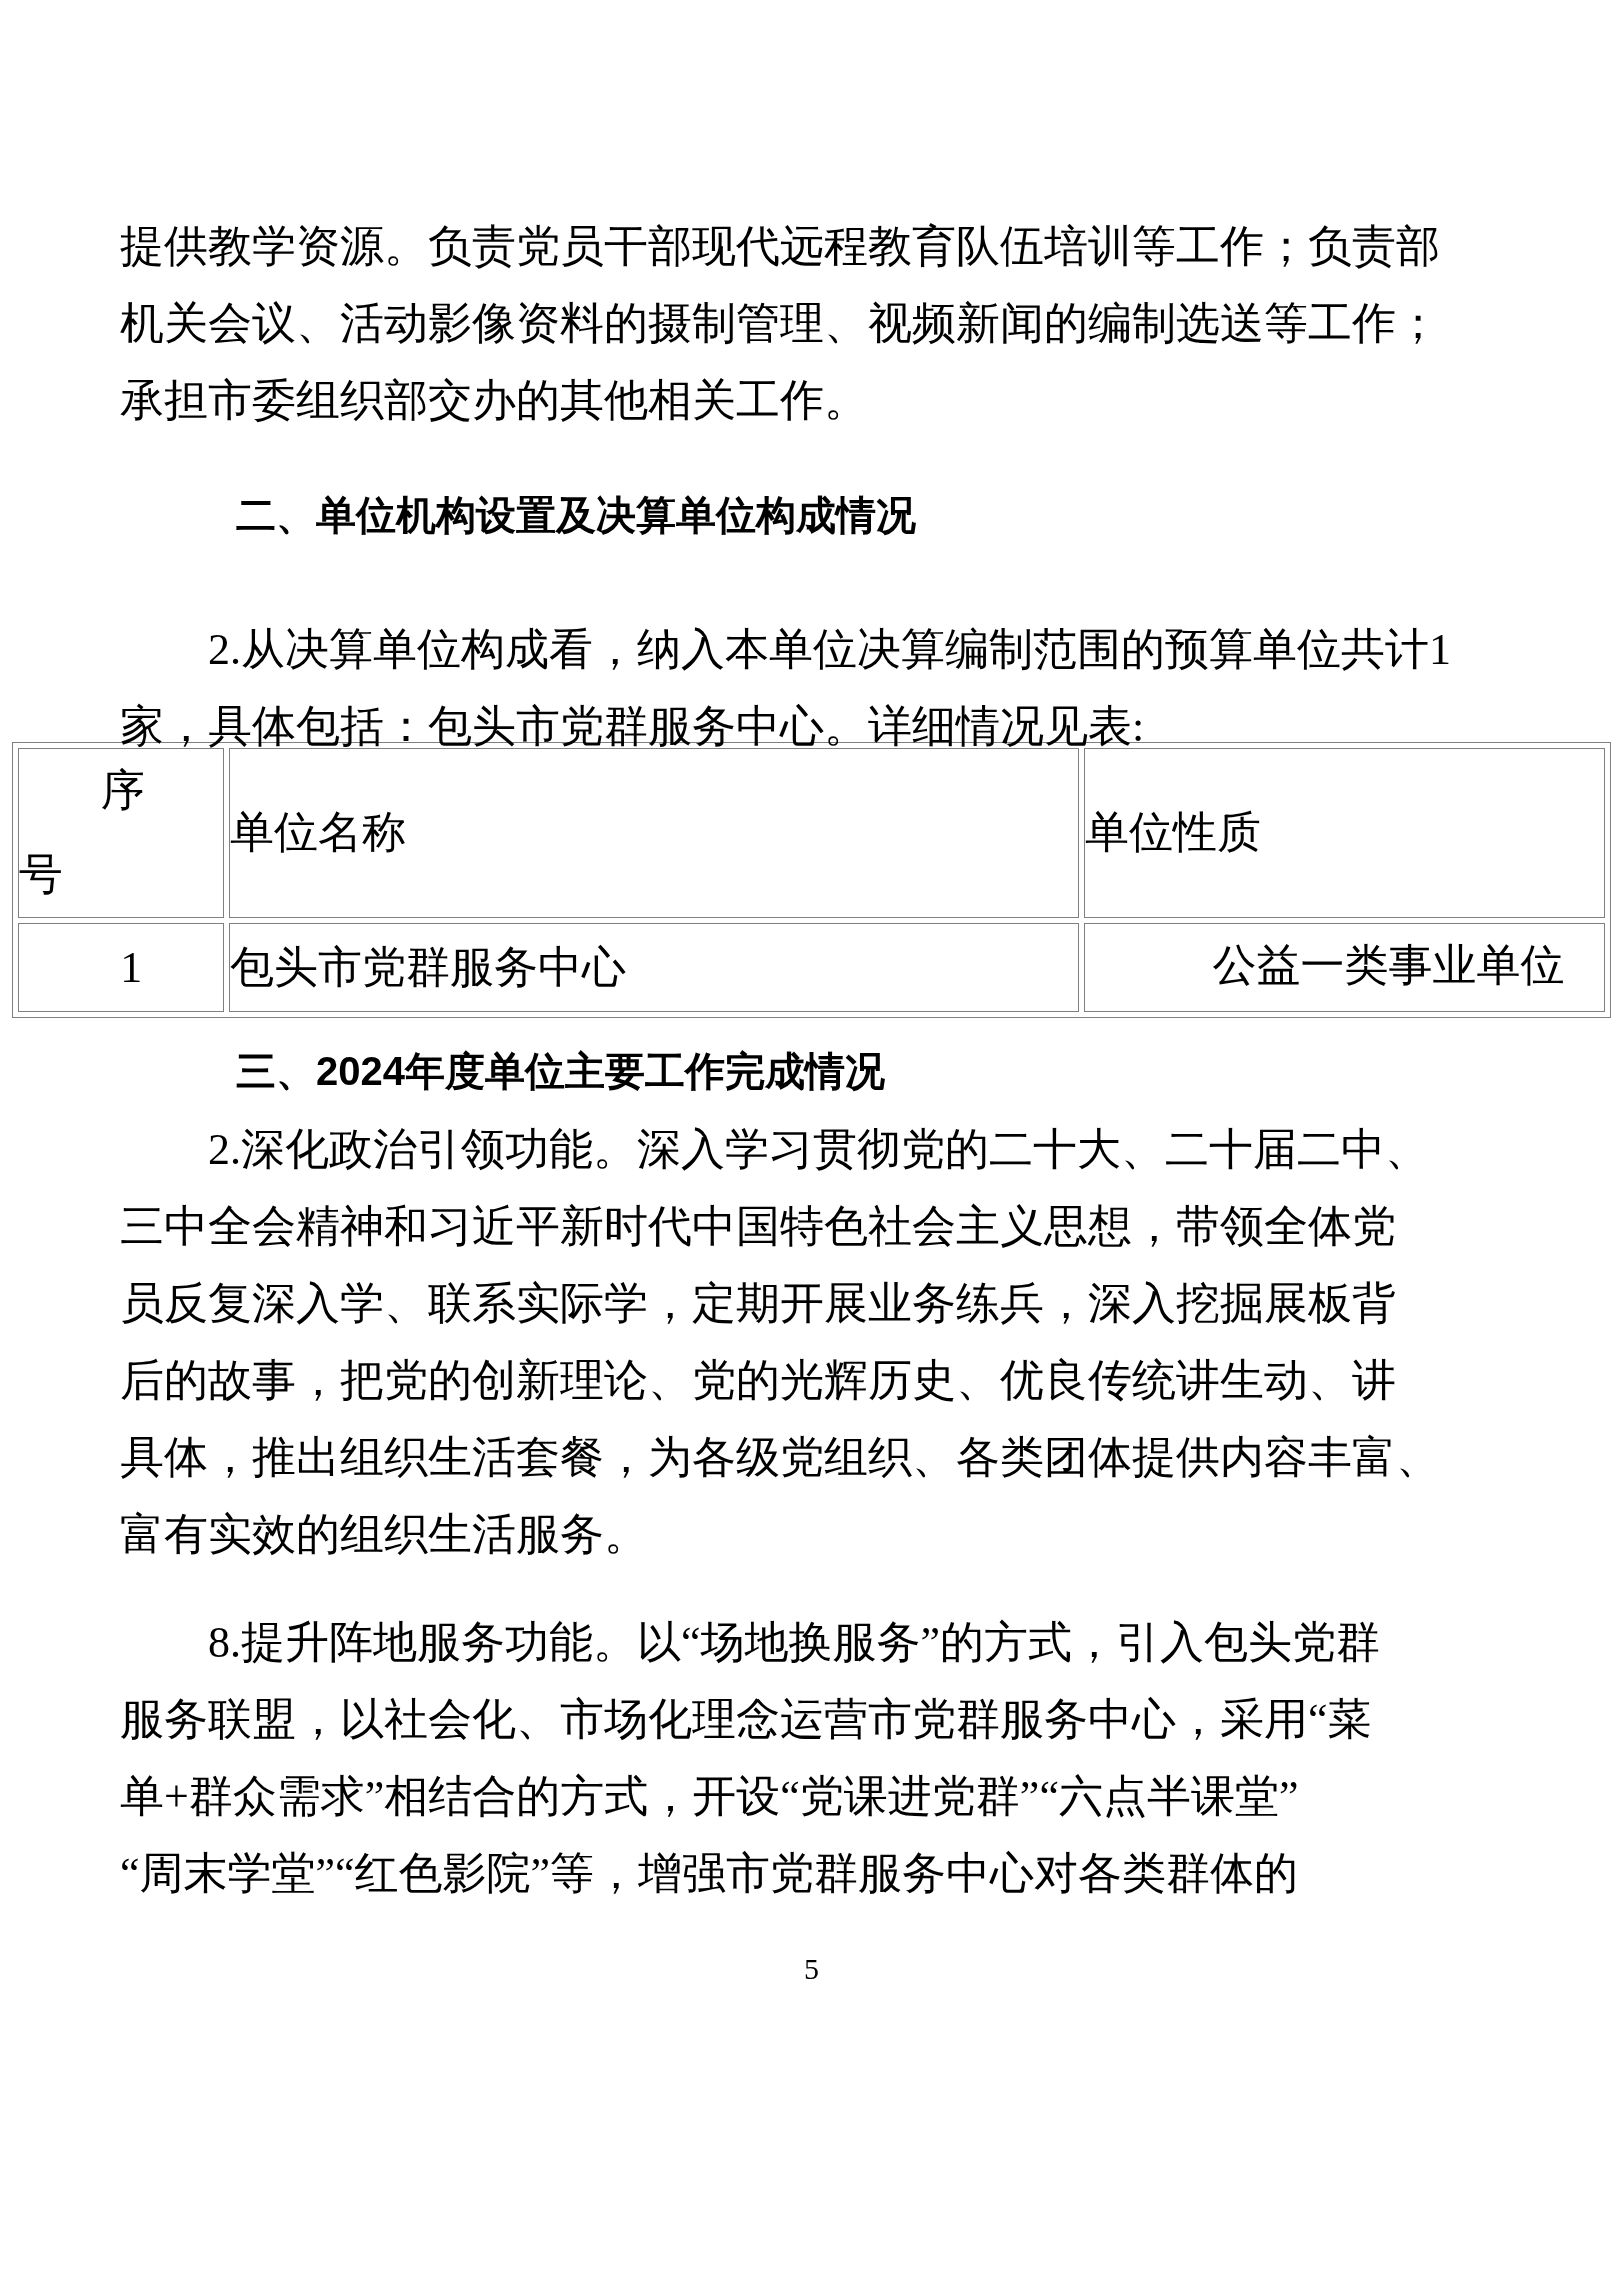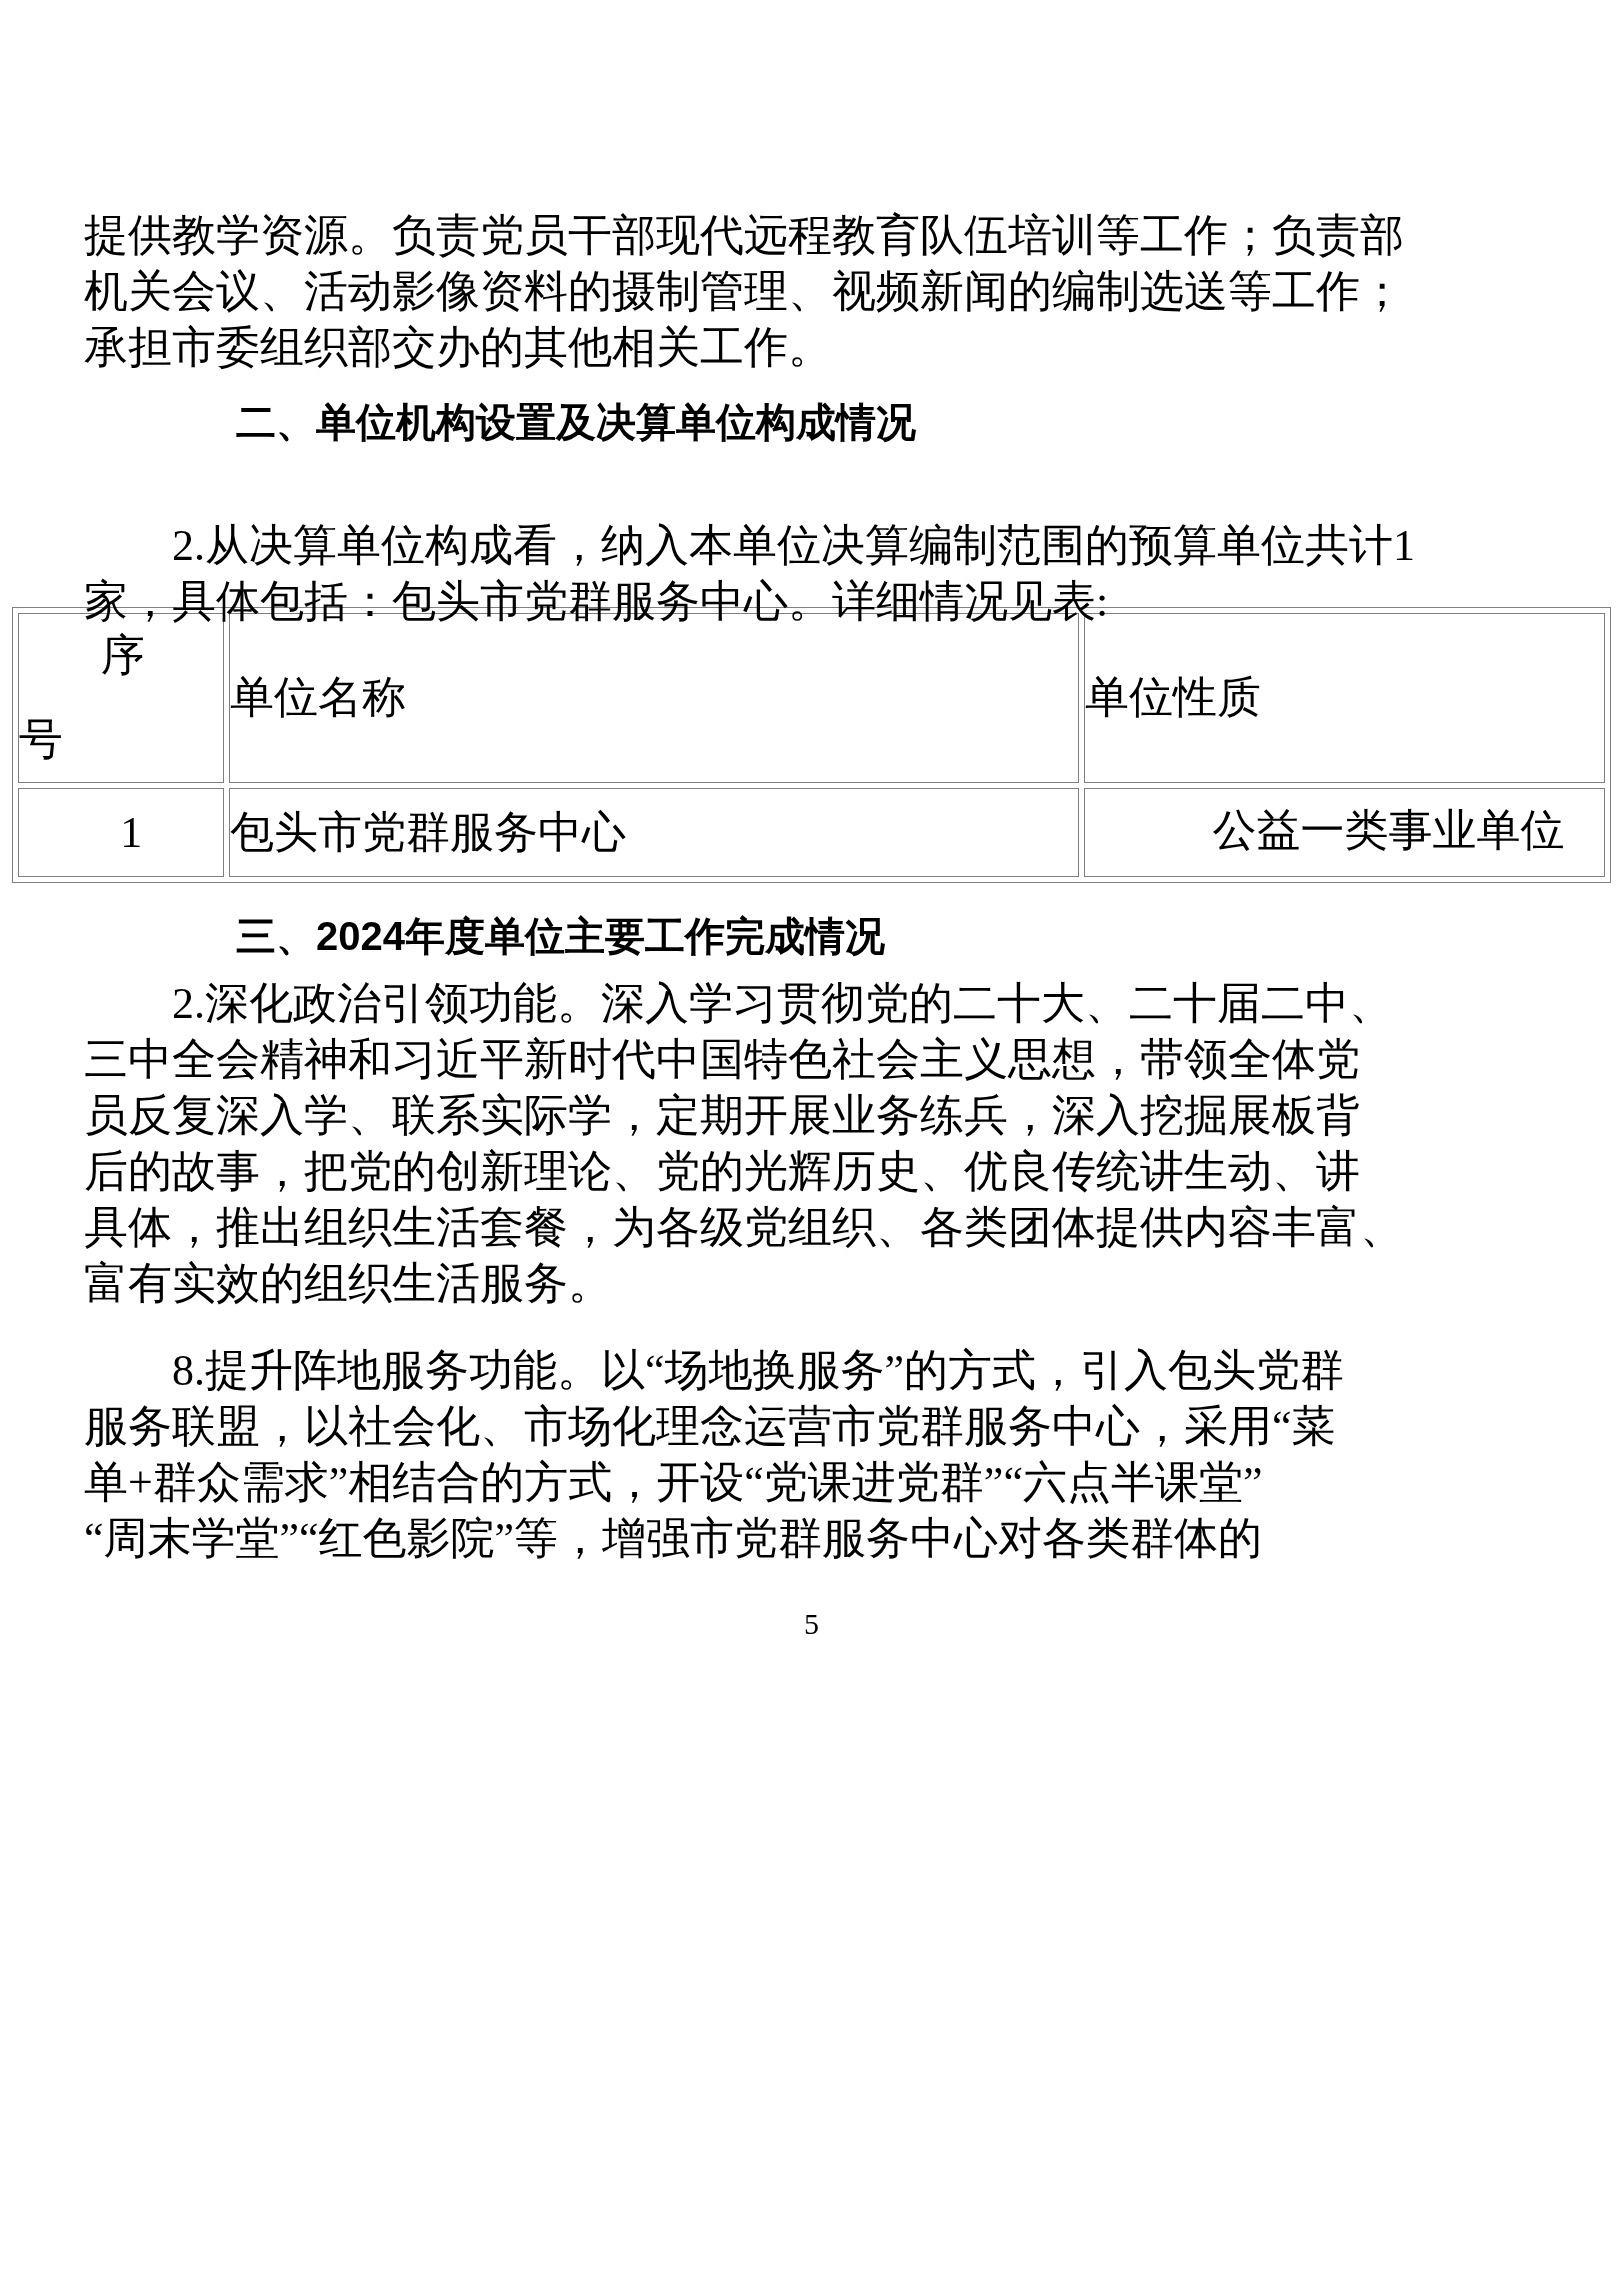--- a/index.html
+++ b/index.html
@@ -12,41 +12,41 @@
     width: 1623px;
     height: 2295px;
     background: #ffffff;
     box-sizing: border-box;
     padding-top: 208px;
     overflow: hidden;
     font-family: "Liberation Serif", "DejaVu Serif", serif;
     color: #000000;
   }
   .body-text {
-    margin: 0 84px;
+    margin: 0 120px;
     font-size: 44px;
-    line-height: 56px;
+    line-height: 77px;
     white-space: pre-line;
     text-align: left;
     letter-spacing: 0;
   }
   .indent-first {
     text-indent: 88px;
   }
   .section-heading {
     margin: 0 148px;
     font-family: "Liberation Sans", "DejaVu Sans", sans-serif;
     font-weight: bold;
     font-size: 40px;
     line-height: 61px;
     text-indent: 88px;
     white-space: pre-line;
   }
   .heading-org {
-    margin-top: 16px;
+    margin-top: 46px;
     margin-bottom: 65px;
   }
   .heading-work {
     margin-top: 22.5px;
     margin-bottom: 9.7px;
   }
   .para-gap-before {
     margin-top: 31px;
   }
   table.unit-table {

